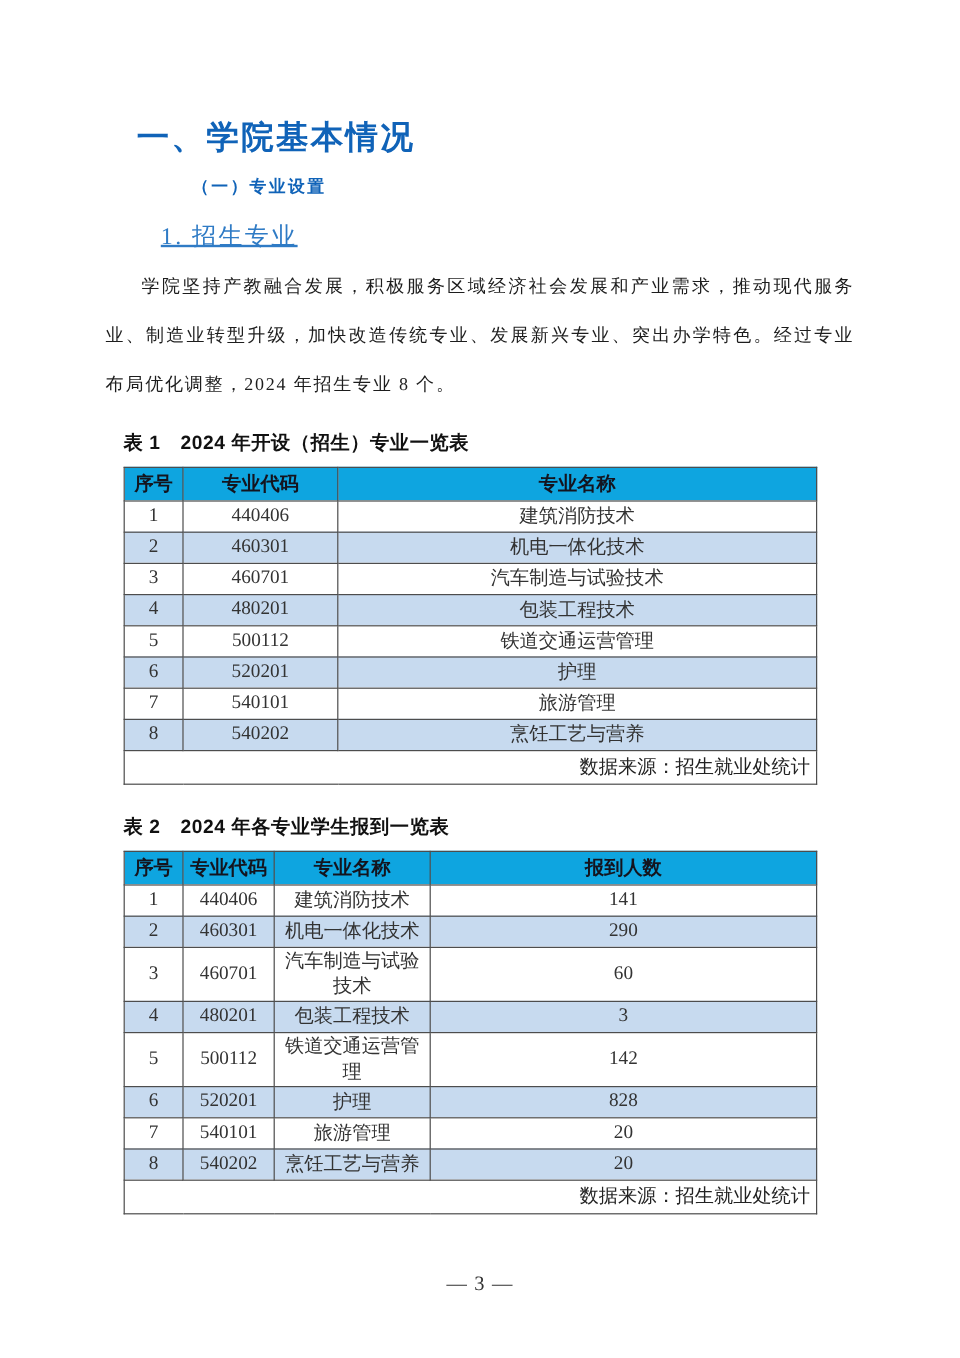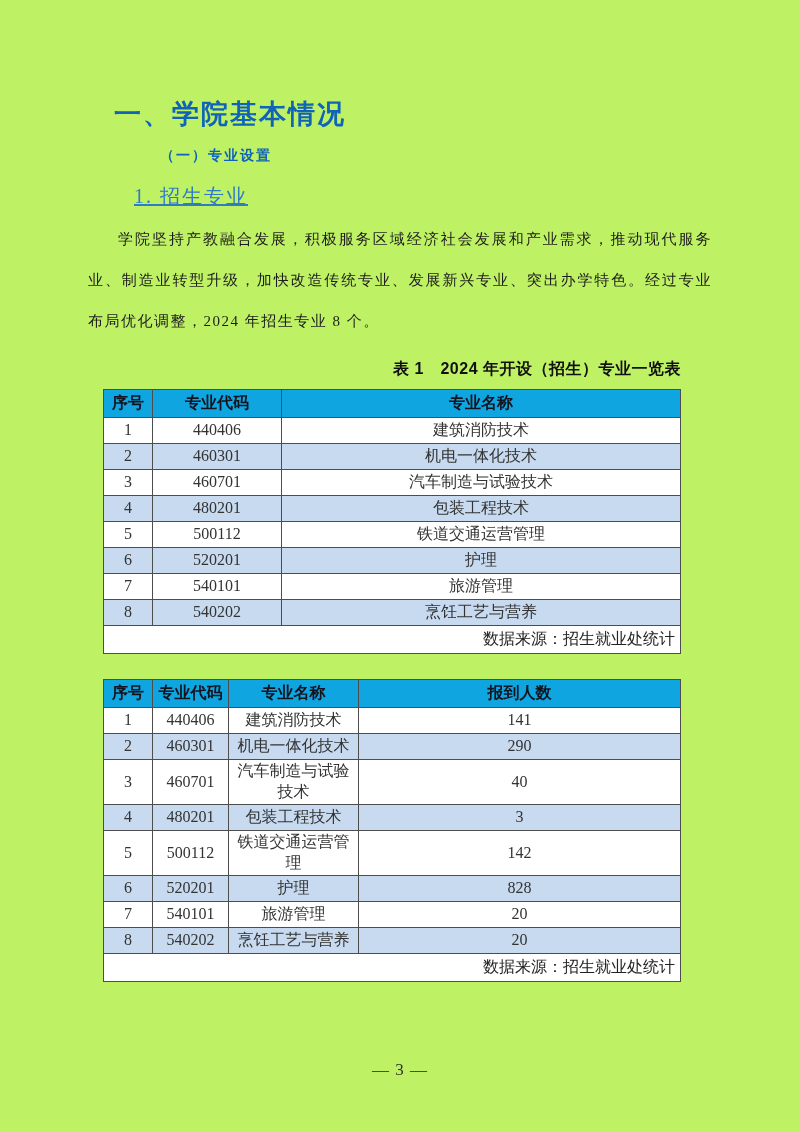--- a/index.html
+++ b/index.html
@@ -1,17 +1,17 @@
 <!DOCTYPE html>
 <html><head>
 <meta charset="utf-8">
 <style>
   html,body { margin:0; padding:0; background:#e8e8e8; }
   .page {
-    width:800px; height:1132px; background:#bef264; margin:0 auto;
+    width:800px; height:1132px; background:#ffffff; margin:0 auto;
     box-sizing:border-box; padding:98px 88px 0 88px; position:relative;
     font-family:"Liberation Serif", serif; color:#1f1f1f; overflow:hidden;
   }
   .h1 {
     font-family:"Liberation Sans", sans-serif; font-weight:bold;
     font-size:27px; line-height:1.25; color:#1063b8;
     margin:0 0 0 26px; letter-spacing:2px;
   }
   .h2 {
     font-family:"Liberation Sans", sans-serif; font-weight:bold;
@@ -21,21 +21,21 @@
   .h3 {
     font-size:20px; color:#2f7bc5; margin:19px 0 0 46px; letter-spacing:2px;text-decoration:underline;
   }
   .intro {
     margin:9px 0 0 0; font-size:15px; line-height:41px;
     text-indent:2em; text-align:justify; letter-spacing:1.5px; color:#1d1d1d;
   }
   .table-block { margin:17px 0 0 15px; width:578px; }
   .table-block.second { margin-top:25px; }
   .caption {
-    text-align:right; font-family:"Liberation Sans", sans-serif;
+    text-align:left; font-family:"Liberation Sans", sans-serif;
     font-weight:bold; font-size:16px; color:#111; margin-bottom:9px;
     letter-spacing:0.5px;
   }
   table { border-collapse:collapse; width:100%; table-layout:fixed;
           border:1.5px solid #4d4d4d; }
   th, td { border:1px solid #4d4d4d; text-align:center; vertical-align:middle;
            font-size:16px; padding:1px 2px; word-break:break-all; }
   thead th { background:#0ea5e0; font-family:"Liberation Sans", sans-serif;
              font-weight:bold; color:#14141e; height:25px; }
   tbody td { height:23px; color:#333333; background:#ffffff; }
@@ -117,20 +117,21 @@
         </tbody>
       <tfoot>
         <tr>
           <td class="source" colspan="3">数据来源：招生就业处统计</td>
         </tr>
       </tfoot>
     </table>
   </div>
 
   <div class="table-block second">
+    <div class="caption">表 2　2024 年各专业学生报到一览表</div>
     <table>
       <colgroup>
         <col style="width:49px">
           <col style="width:76px">
           <col style="width:130px">
           <col style="width:322px">
       </colgroup>
       <thead>
         <tr>
             <th>序号</th>
@@ -149,21 +150,21 @@
           <tr class="alt">
             <td>2</td>
             <td>460301</td>
             <td>机电一体化技术</td>
             <td>290</td>
           </tr>
           <tr>
             <td>3</td>
             <td>460701</td>
             <td>汽车制造与试验技术</td>
-            <td>40</td>
+            <td>60</td>
           </tr>
           <tr class="alt">
             <td>4</td>
             <td>480201</td>
             <td>包装工程技术</td>
             <td>3</td>
           </tr>
           <tr>
             <td>5</td>
             <td>500112</td>

